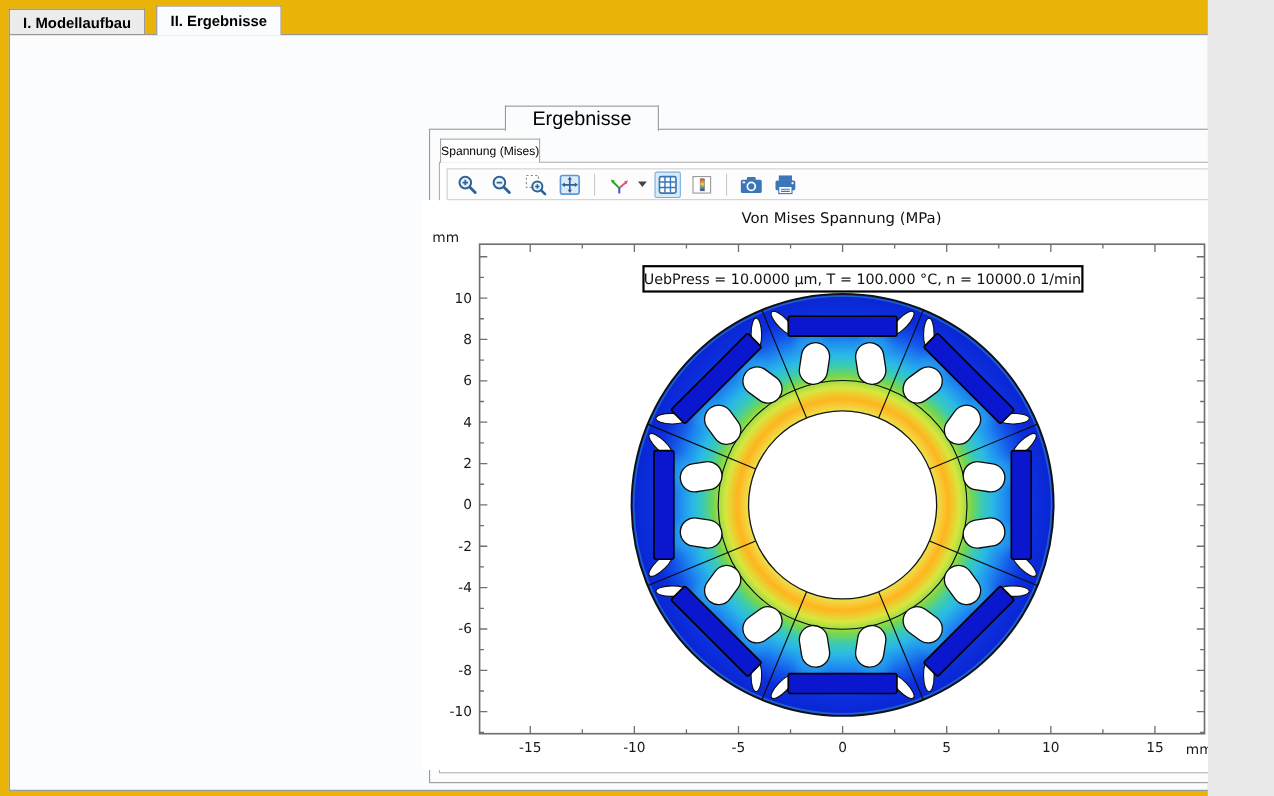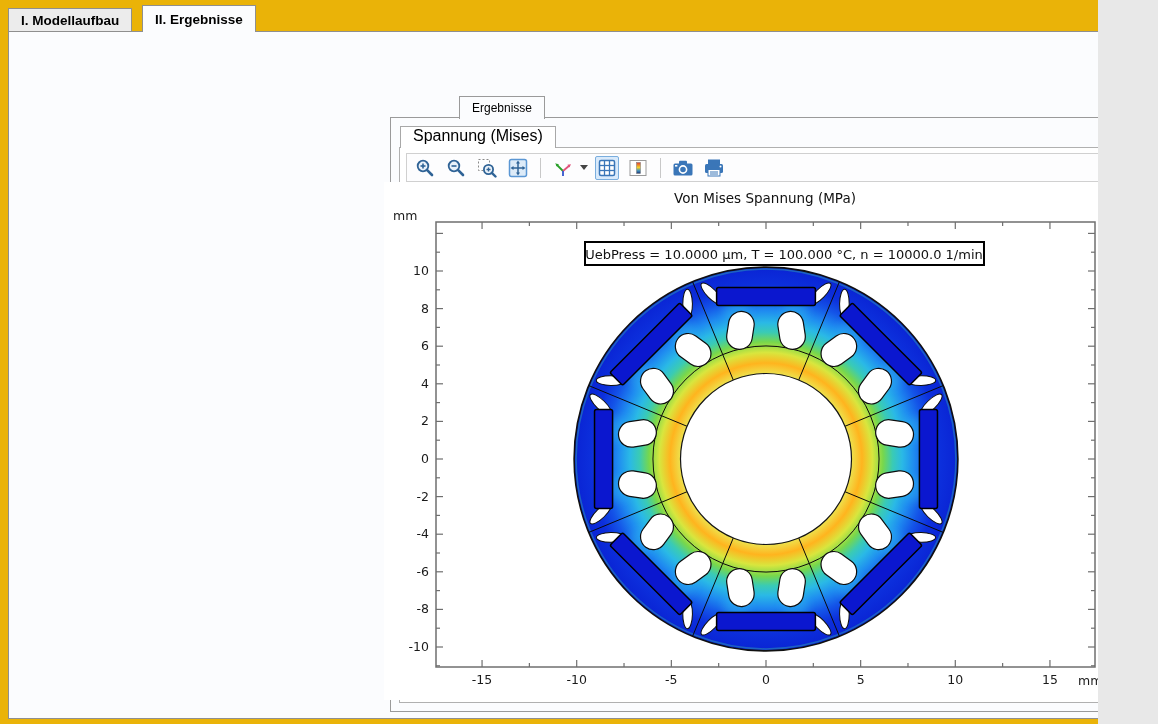--- a/index.html
+++ b/index.html
@@ -26,28 +26,28 @@
   .linklab{font-size:14px;text-decoration:underline;}
   .sep{left:30px;width:343px;height:1px;background:#dcdcdc;}
   .btn{position:absolute;box-sizing:border-box;border:1px solid #9e9e9e;border-radius:2px;
     background:linear-gradient(#f6f6f6,#e7e7e7);font-size:12px;display:flex;
     align-items:center;justify-content:center;cursor:default;}
   .btn.blue{border:1px solid #7ab0e8;background:linear-gradient(#f4f8fc,#e9f1f9);}
   input.coord{position:absolute;box-sizing:border-box;border:1px solid #abadb3;
     font-size:12px;font-family:"Liberation Sans",sans-serif;padding:1px 4px;background:#fff;}
   
   .sub-tab{position:absolute;height:22px;box-sizing:border-box;border:1px solid #9a9a9a;
-    border-bottom:none;background:#ececec;font-size:12px;display:flex;align-items:center;
-    padding:0 12px;}
+    border-bottom:none;background:#ececec;font-size:18px;display:flex;align-items:center;
+    padding:0 24px;}
   .sub-tab.active{background:#fbfcfe;z-index:4;height:23px;}
   #inner-panel{left:390px;top:117px;width:757px;height:595px;border:1px solid #9a9a9a;
     background:#fbfcfe;box-sizing:border-box;z-index:2;}
   .plot-tab{position:absolute;left:400px;top:126px;height:22px;box-sizing:border-box;
-    border:1px solid #a8a8a8;border-bottom:none;background:#fff;font-size:16px;
-    display:flex;align-items:flex-start;padding:0 12px;z-index:5;}
+    border:1px solid #a8a8a8;border-bottom:none;background:#fff;font-size:11px;
+    display:flex;align-items:center;padding:0 0;z-index:5;}
   #spannung-panel{left:399px;top:147px;width:739px;height:556px;border:1px solid #b0b0b0;
     background:#fff;box-sizing:border-box;z-index:3;}
   #toolbar{left:406px;top:153px;width:723px;height:29px;border:1px solid #d0d0d0;
     background:#fdfdfe;box-sizing:border-box;display:flex;align-items:center;
     padding:0 6px;gap:7px;z-index:6;}
   .tb-btn{width:24px;height:24px;display:flex;align-items:center;justify-content:center;}
   .tb-btn.activeicon{background:#d9eafb;border:1px solid #7aaede;box-sizing:border-box;border-radius:2px;}
   .tb-sep{width:1px;height:20px;background:#c8c8c8;margin:0 3px;}
   .caret{width:0;height:0;border-left:4px solid transparent;border-right:4px solid transparent;
     border-top:5px solid #444;margin-left:-2px;}

